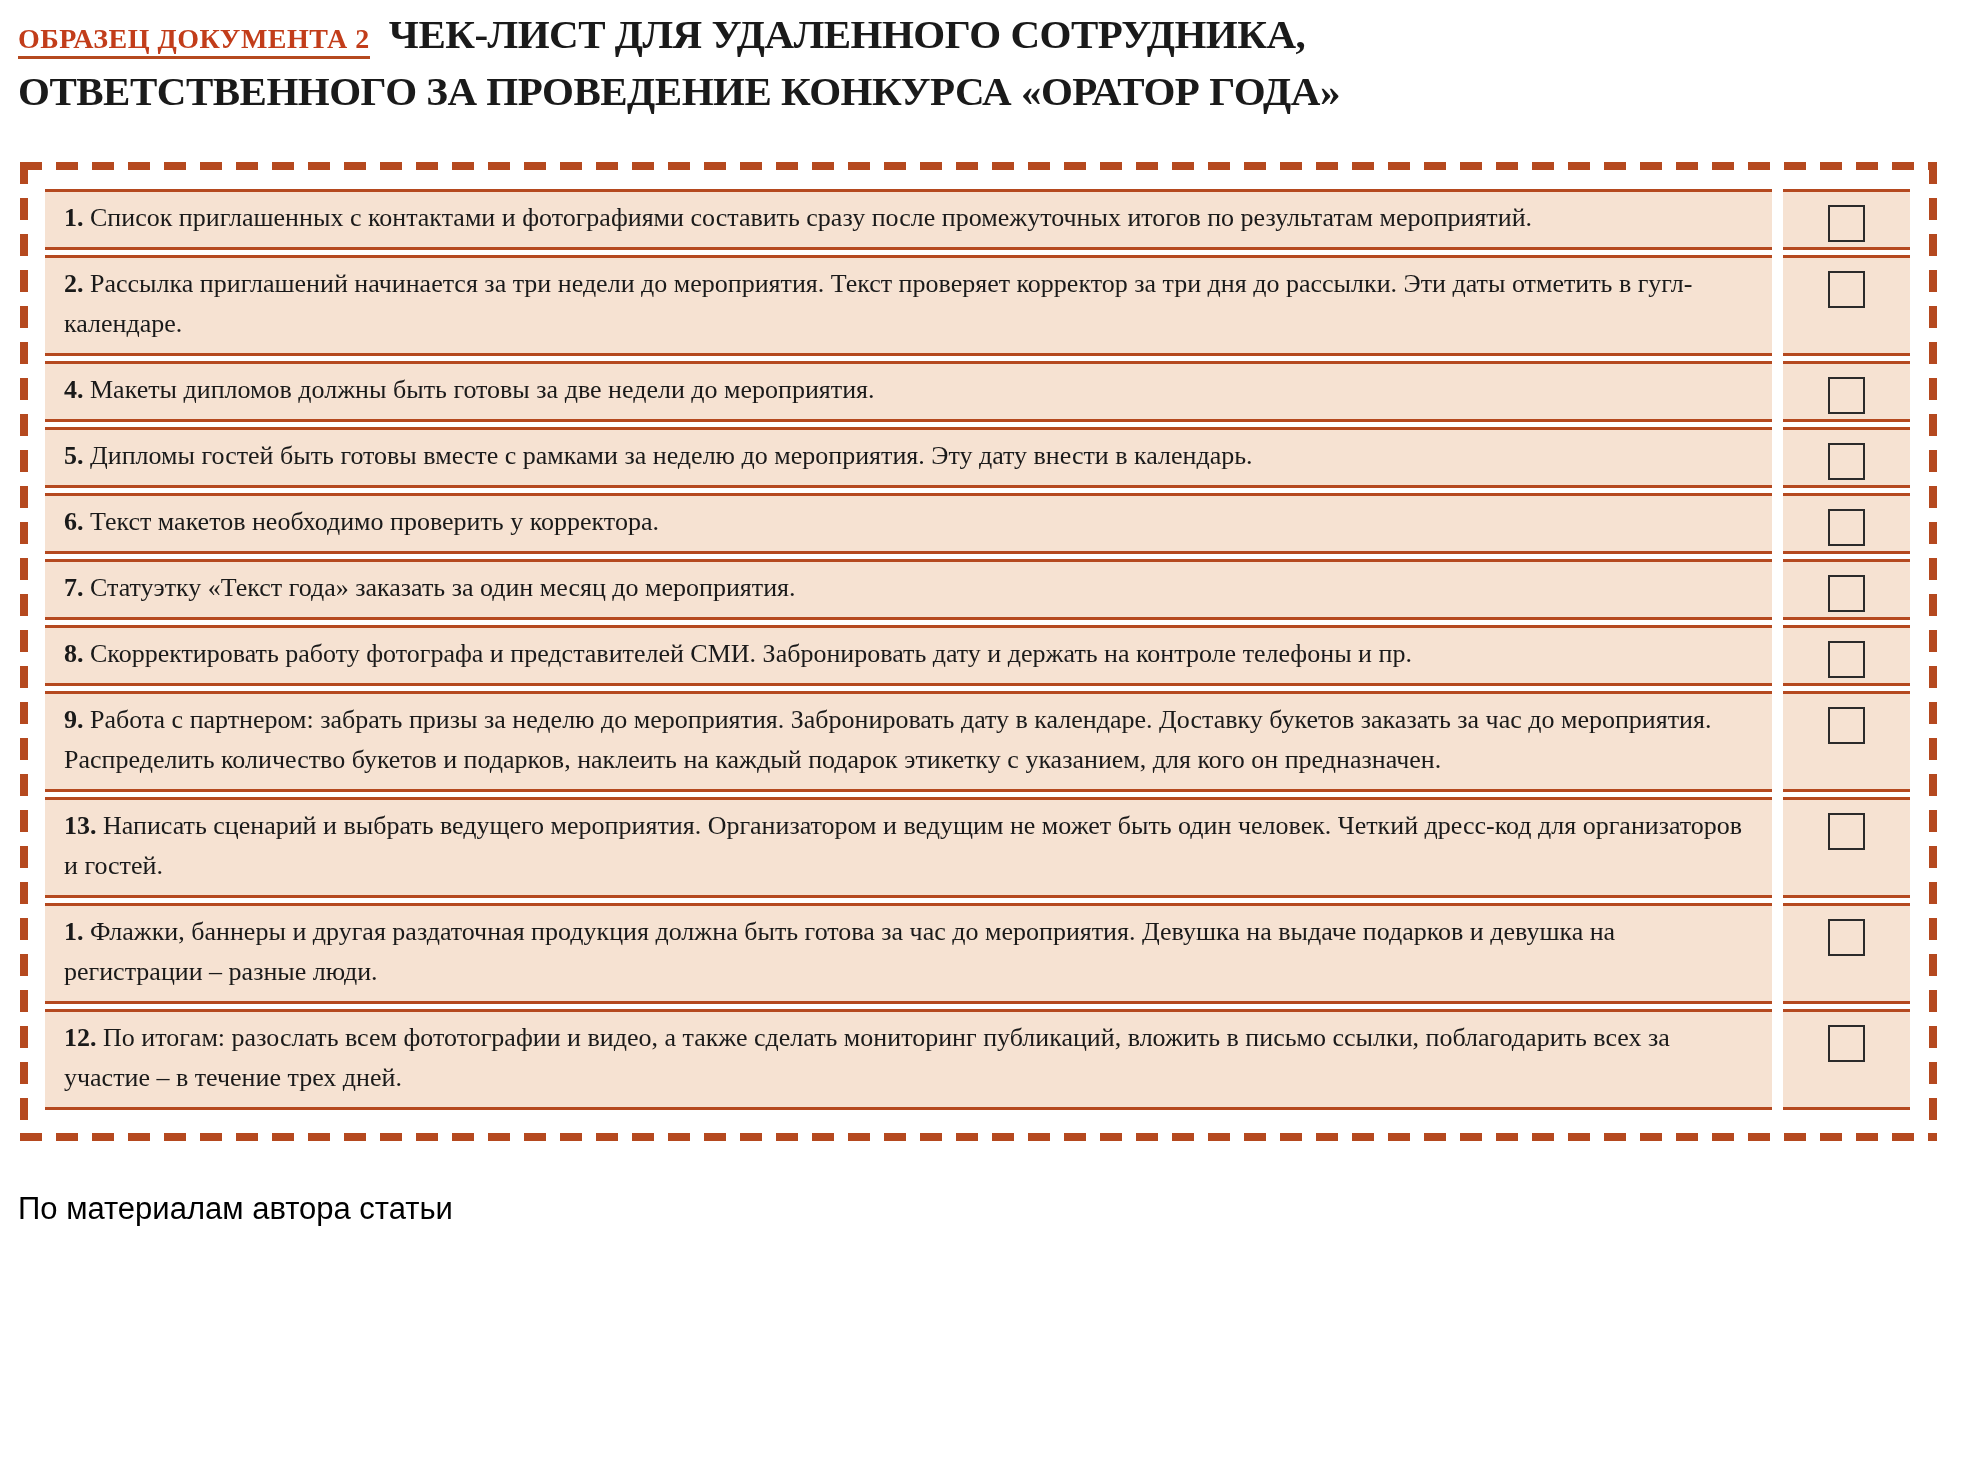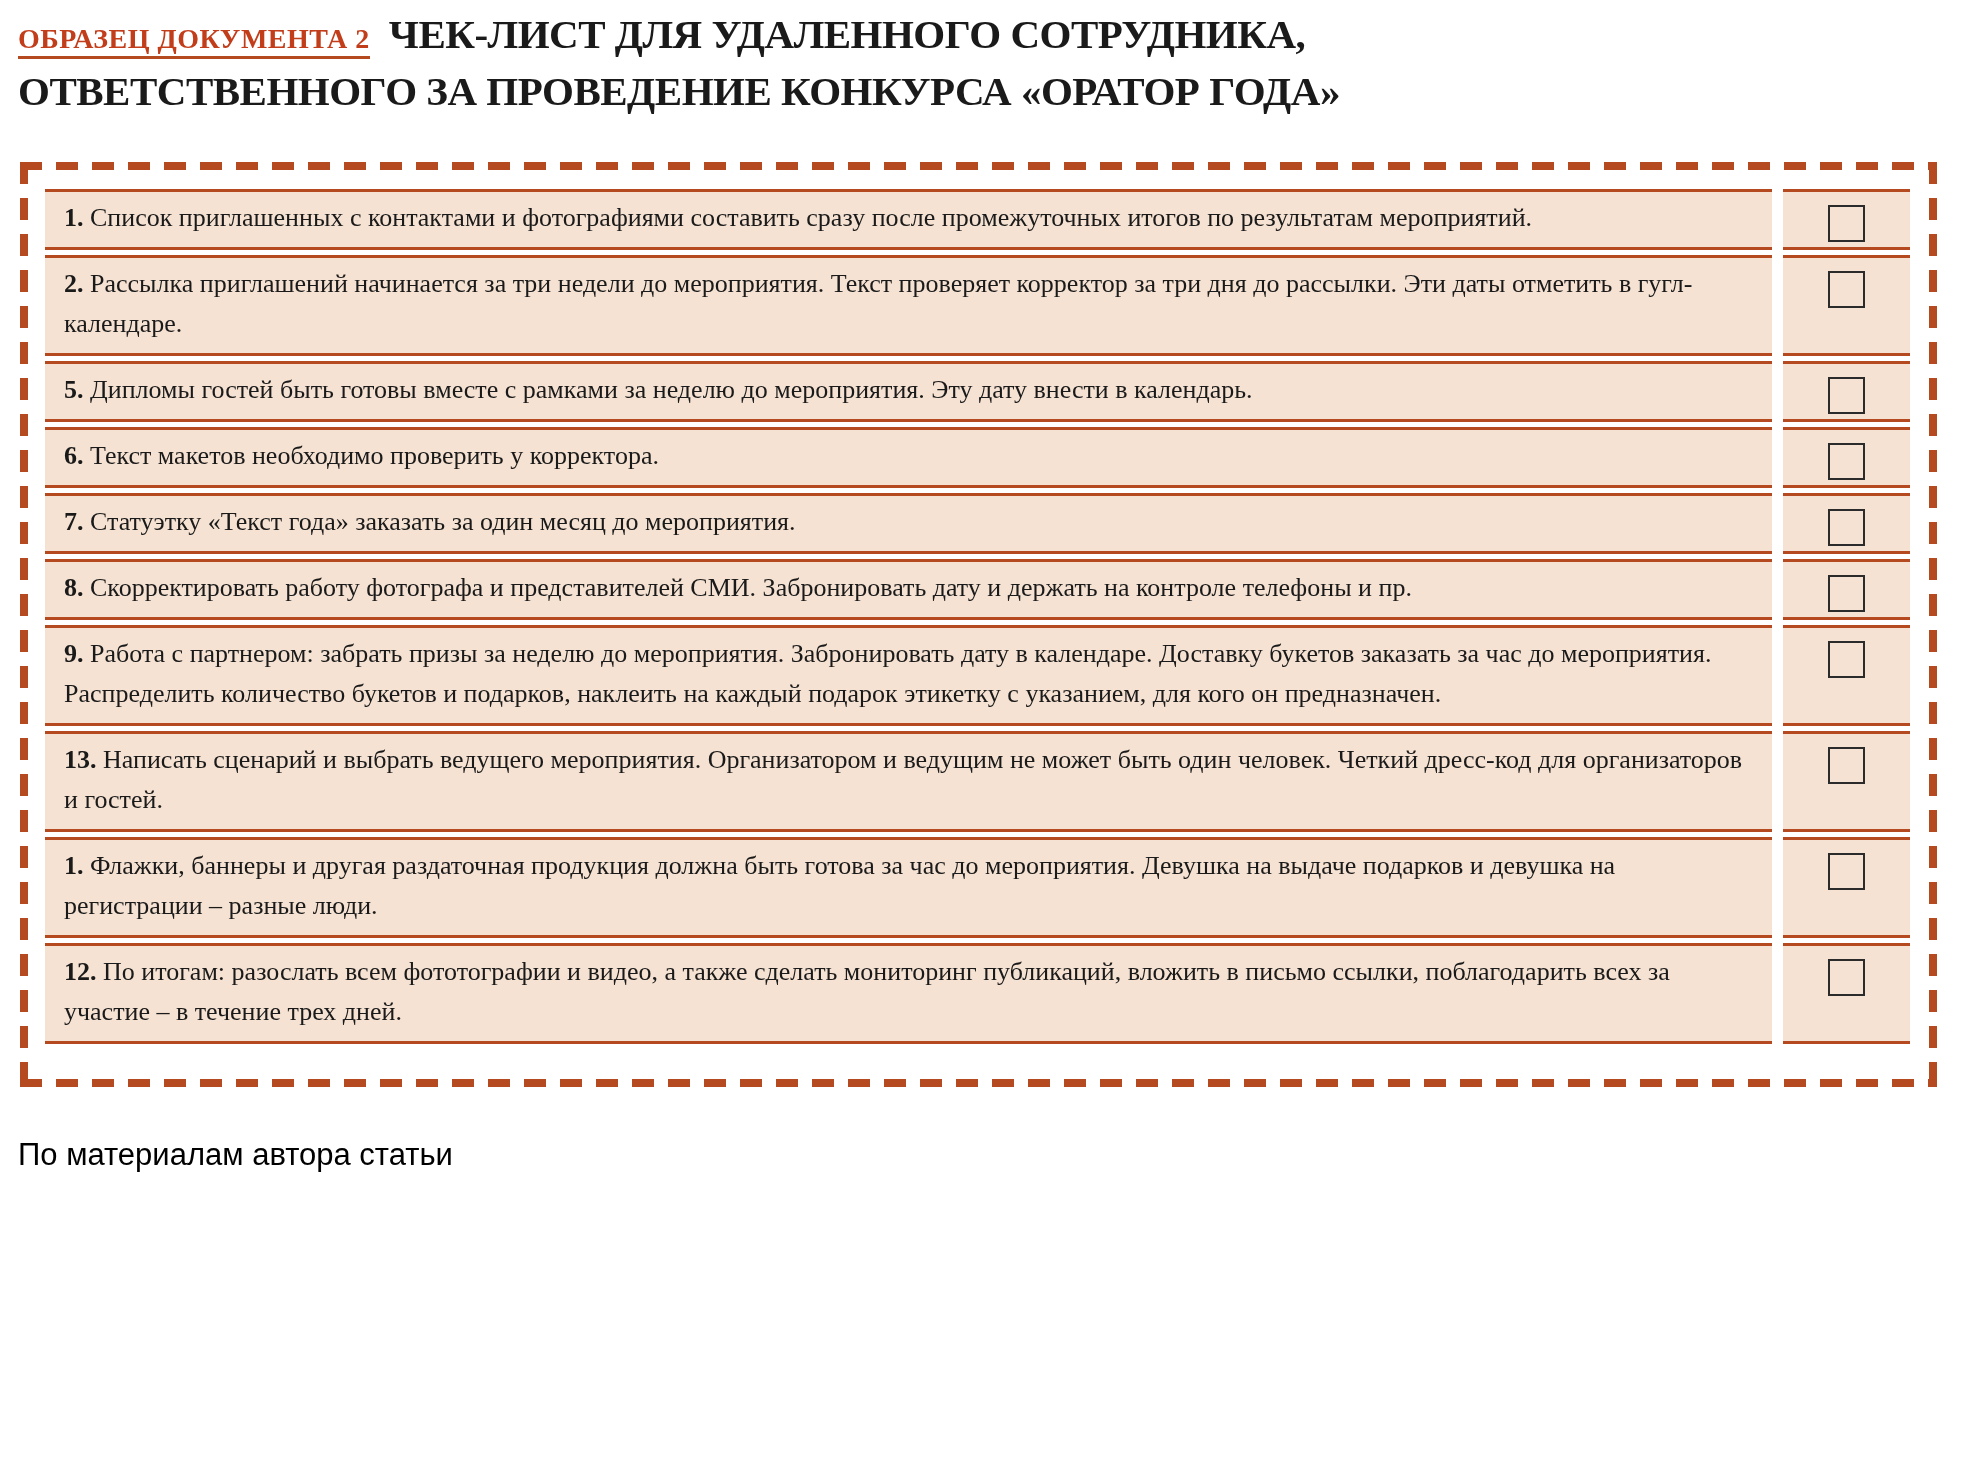--- a/index.html
+++ b/index.html
@@ -53,21 +53,21 @@
     background-image:
       repeating-linear-gradient(90deg,  var(--accent) 0 22px, transparent 22px 36px),
       repeating-linear-gradient(90deg,  var(--accent) 0 22px, transparent 22px 36px),
       repeating-linear-gradient(180deg, var(--accent) 0 22px, transparent 22px 36px),
       repeating-linear-gradient(180deg, var(--accent) 0 22px, transparent 22px 36px);
     background-size: 100% 8px, 100% 8px, 8px 100%, 8px 100%;
     background-position: 0 0, 0 100%, 0 0, 100% 0;
   }
   
   .row { display: flex; margin-bottom: 5px; }
-  .row:last-child { margin-bottom: 12px; }
+  .row:last-child { margin-bottom: 0; }
   .cell {
     background: var(--row_bg);
     border-top: 3px solid var(--accent);
     border-bottom: 3px solid var(--accent);
   }
   .text-cell {
     flex: 1 1 auto;
     padding: 6px 26px 9px 19px;
     font-size: 26px;
     line-height: 40px;
@@ -115,20 +115,26 @@
             <span class="checkbox"></span>
           </div>
         </div>
         <div class="row">
           <div class="cell text-cell"><span class="num">2.</span> <span>Рассылка приглашений начинается за три недели до мероприятия. Текст проверяет корректор за три дня до рассылки. Эти даты отметить в гугл-календаре.</span></div>
           <div class="cell cb-cell">
             <span class="checkbox"></span>
           </div>
         </div>
         <div class="row">
+          <div class="cell text-cell"><span class="num">4.</span> <span>Макеты дипломов должны быть готовы за две недели до мероприятия.</span></div>
+          <div class="cell cb-cell">
+            <span class="checkbox"></span>
+          </div>
+        </div>
+        <div class="row">
           <div class="cell text-cell"><span class="num">5.</span> <span>Дипломы гостей быть готовы вместе с рамками за неделю до мероприятия. Эту дату внести в календарь.</span></div>
           <div class="cell cb-cell">
             <span class="checkbox"></span>
           </div>
         </div>
         <div class="row">
           <div class="cell text-cell"><span class="num">6.</span> <span>Текст макетов необходимо проверить у корректора.</span></div>
           <div class="cell cb-cell">
             <span class="checkbox"></span>
           </div>

